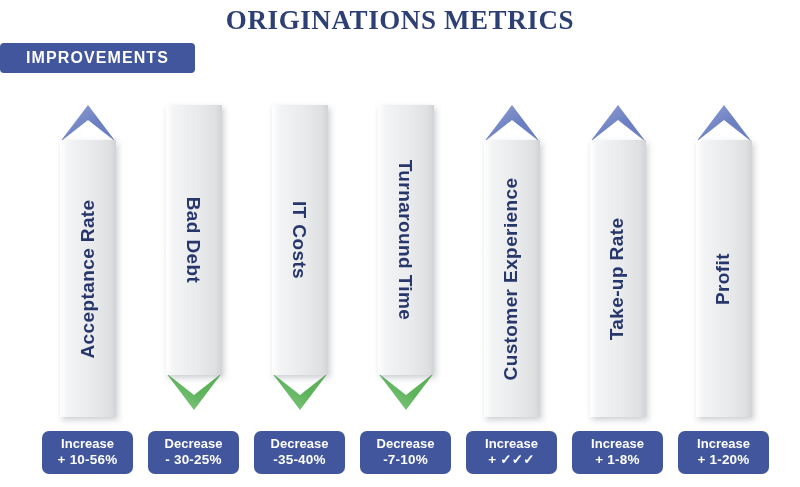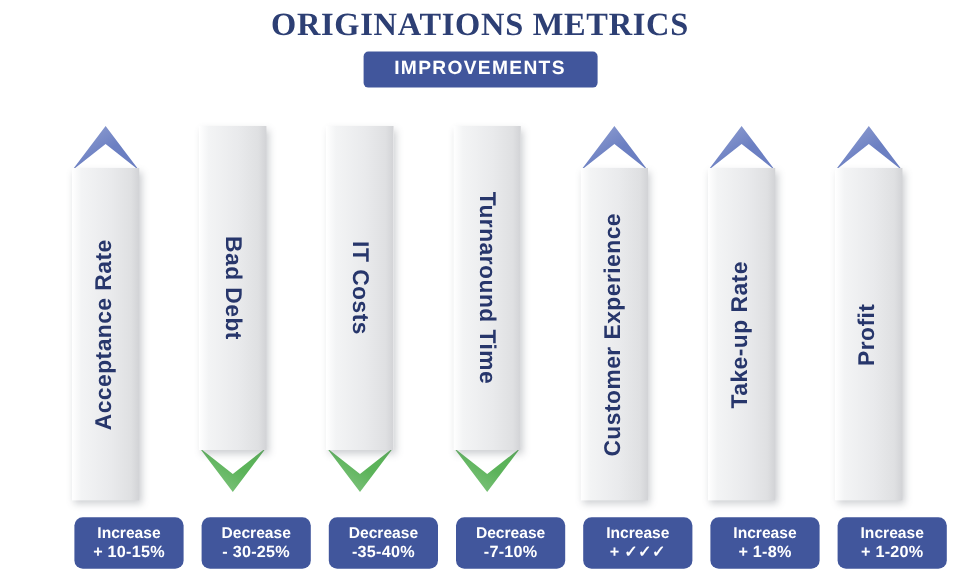--- a/index.html
+++ b/index.html
@@ -34,21 +34,20 @@
     font-size: 27px;
     font-weight: 700;
     letter-spacing: 0.6px;
     color: #2d3f74;
     line-height: 1.1;
     font-family: Liberation Serif, serif;
   }
   .subtitle-wrap {
     margin-top: 7px;
     display: flex;
-    justify-content: center;
   }
   .subtitle-badge {
     background: #41569c;
     color: #ffffff;
     font-size: 16px;
     font-weight: 700;
     letter-spacing: 1.1px;
     padding: 6px 26px 7px 26px;
     border-radius: 4px;
     line-height: 1.1;
@@ -134,21 +133,20 @@
     width: 91px;
     height: 43px;
     background: #41569c;
     border-radius: 7px;
     color: #ffffff;
     display: flex;
     flex-direction: column;
     align-items: center;
     justify-content: center;
     line-height: 1.25;
-    margin-left: 20px;
   }
   .badge-line1 {
     font-size: 13px;
     font-weight: 700;
   }
   .badge-line2 {
     font-size: 13.5px;
     font-weight: 700;
     letter-spacing: 0.2px;
   }
@@ -311,21 +309,21 @@
               <span>Profit</span>
             </div>
           </div>
         </div>
       </div>
     </div>
 
   <div class="badges" id="badges">
       <div class="badge" style="left: 42px;">
         <div class="badge-line1">Increase</div>
-        <div class="badge-line2">+ 10-15%</div>
+        <div class="badge-line2">+ 10-56%</div>
       </div>
       <div class="badge" style="left: 148px;">
         <div class="badge-line1">Decrease</div>
         <div class="badge-line2">- 30-25%</div>
       </div>
       <div class="badge" style="left: 254px;">
         <div class="badge-line1">Decrease</div>
         <div class="badge-line2">-35-40%</div>
       </div>
       <div class="badge" style="left: 360px;">

